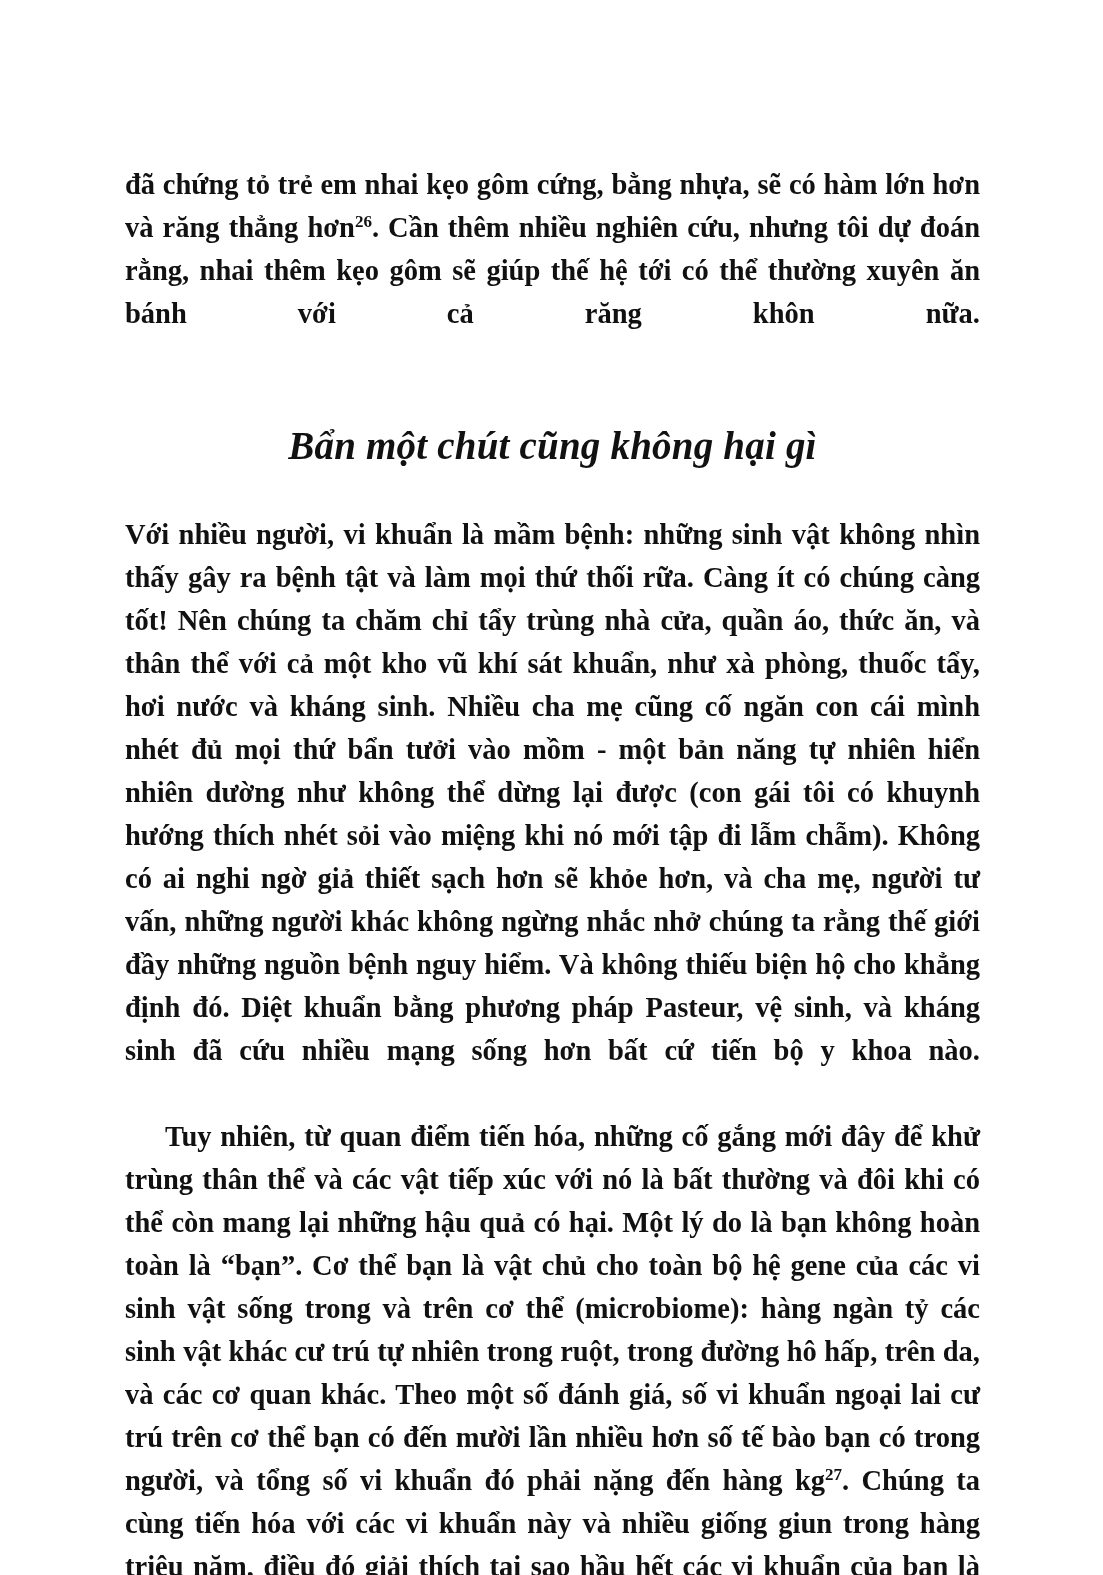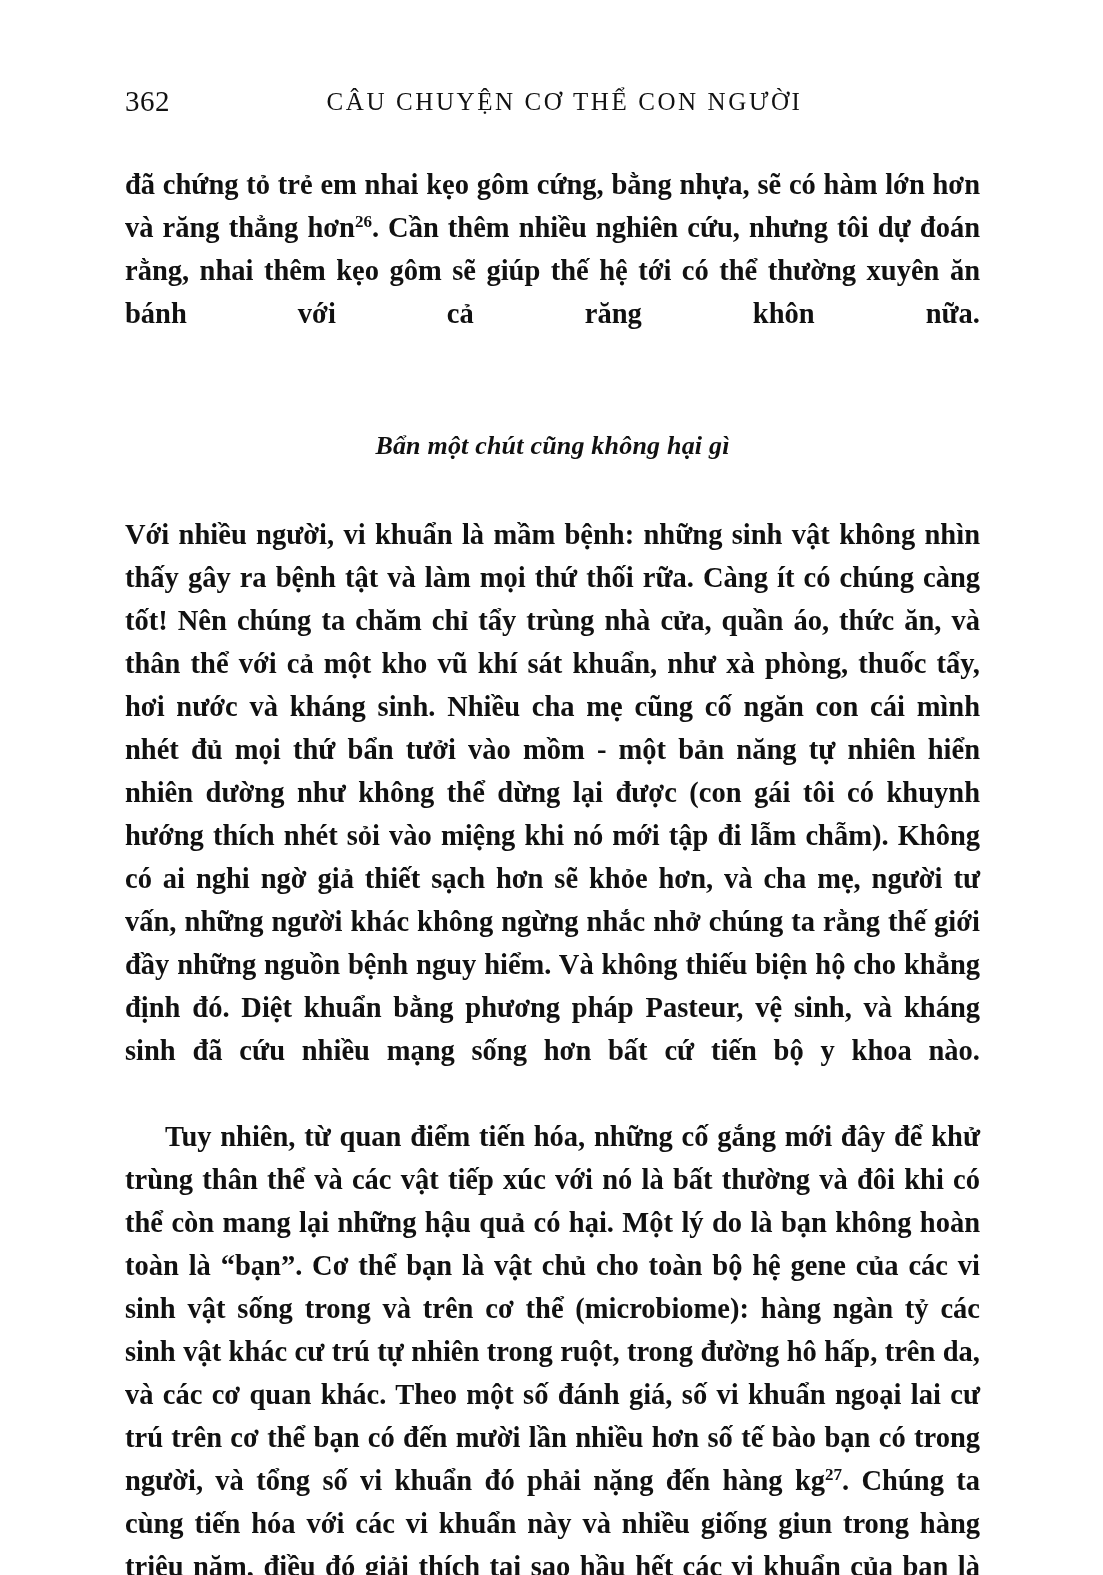--- a/index.html
+++ b/index.html
@@ -81,21 +81,21 @@
   p.para::after {
     content: "";
     display: inline-block;
     width: 100%;
   }
 
   
   .section-heading {
     margin: 0;
     padding: 0;
-    font-size: 26px;
+    font-size: 39px;
     line-height: 43px;
     font-weight: bold;
     font-style: italic;
     text-align: center;
     color: #111111;
     letter-spacing: 0.2px;
   }
 
   .gap-before-heading { height: 46px; }
   .gap-after-heading  { height: 46px; }
@@ -104,24 +104,20 @@
     font-size: 17px;
     vertical-align: super;
     line-height: 0;
   }
 </style>
 </head>
 <body>
 
 <div class="page">
 
-  <div class="running-head">
-    <div class="folio">362</div>
-    <div class="book-title">CÂU CHUYỆN CƠ THỂ CON NGƯỜI</div>
-  </div>
 
   <div class="textblock">
 
     <p class="para"><span>đã chứng tỏ trẻ em nhai kẹo gôm cứng, bằng nhựa, sẽ có hàm lớn hơn và răng thẳng hơn</span><sup class="note">26</sup><span>. Cần thêm nhiều nghiên cứu, nhưng tôi dự đoán rằng, nhai thêm kẹo gôm sẽ giúp thế hệ tới có thể thường xuyên ăn bánh với cả răng khôn nữa.</span></p>
 
     <div class="gap-before-heading"></div>
 
     <h2 class="section-heading">Bẩn một chút cũng không hại gì</h2>
 
     <div class="gap-after-heading"></div>

